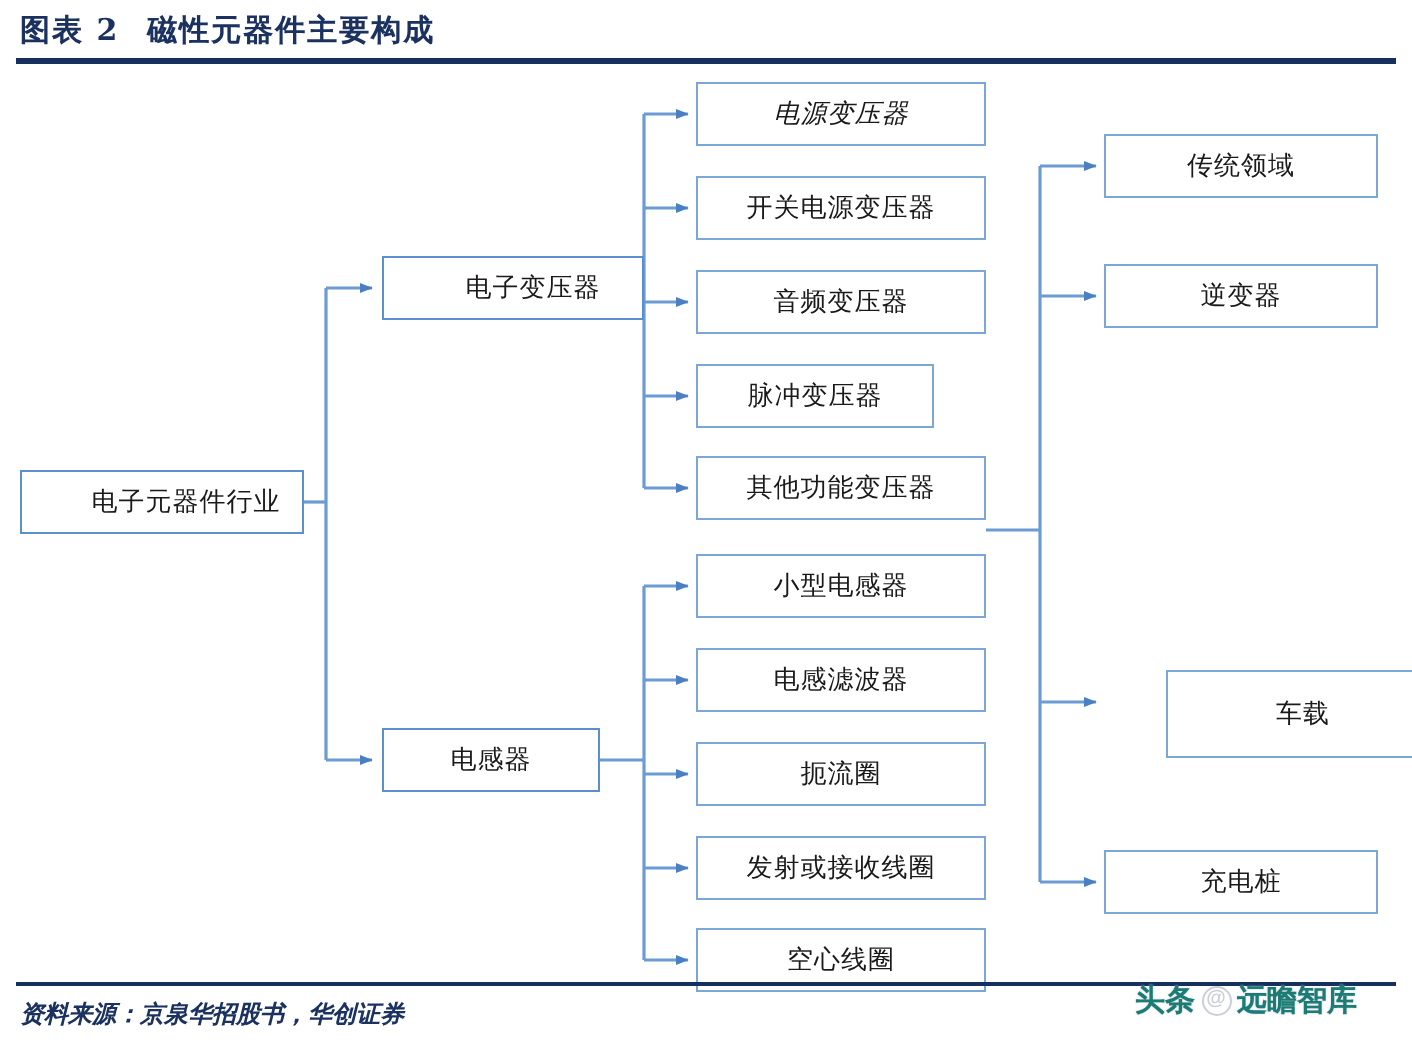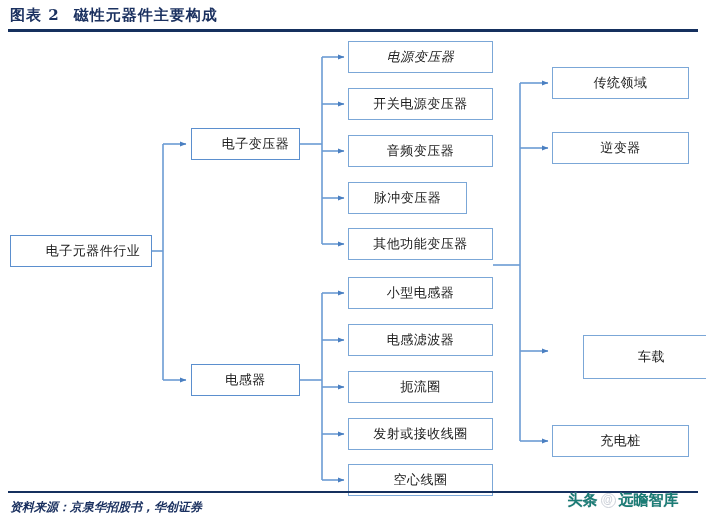--- a/index.html
+++ b/index.html
@@ -183,21 +183,21 @@
         <path d="M520,51 L520,409"></path>
         <path d="M520,51 L548,51" marker-end="url(#arr)"></path>
         <path d="M520,116 L548,116" marker-end="url(#arr)"></path>
         <path d="M520,319 L548,319" marker-end="url(#arr)"></path>
         <path d="M520,409 L548,409" marker-end="url(#arr)"></path>
       </g>
     </svg>
 
     <div class="node root" style="left:10px; top:203px; width:142px; height:32px;">电子元器件行业</div>
 
-    <div class="node lvl2" style="left:191px; top:96px; width:109px; height:32px;padding-left:20px;">电子变压器</div>
+    <div class="node lvl2" style="left:191px; top:96px; width:131px; height:32px;padding-left:20px;">电子变压器</div>
     <div class="node lvl2" style="left:191px; top:332px; width:109px; height:32px;">电感器</div>
 
     <div class="node leaf" style="left:348px; top:9px; width:145px; height:32px;font-style:italic;">电源变压器</div>
     <div class="node leaf" style="left:348px; top:56px; width:145px; height:32px;">开关电源变压器</div>
     <div class="node leaf" style="left:348px; top:103px; width:145px; height:32px;">音频变压器</div>
     <div class="node leaf" style="left:348px; top:150px; width:119px; height:32px;">脉冲变压器</div>
     <div class="node leaf" style="left:348px; top:196px; width:145px; height:32px;">其他功能变压器</div>
 
     <div class="node leaf" style="left:348px; top:245px; width:145px; height:32px;text-align:center;">小型电感器</div>
     <div class="node leaf" style="left:348px; top:292px; width:145px; height:32px;">电感滤波器</div>

